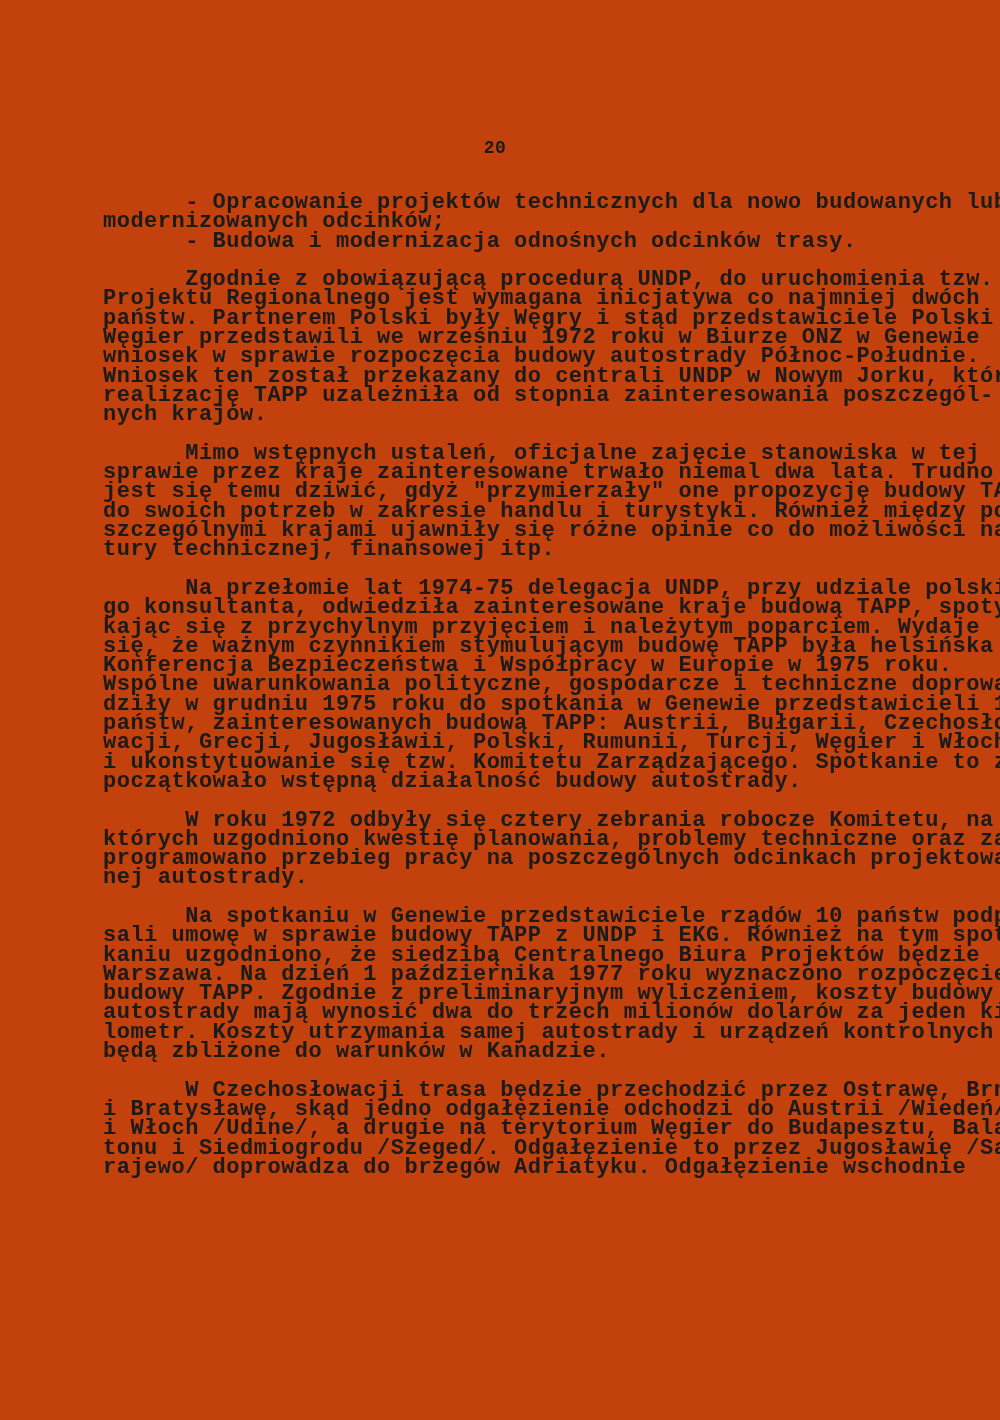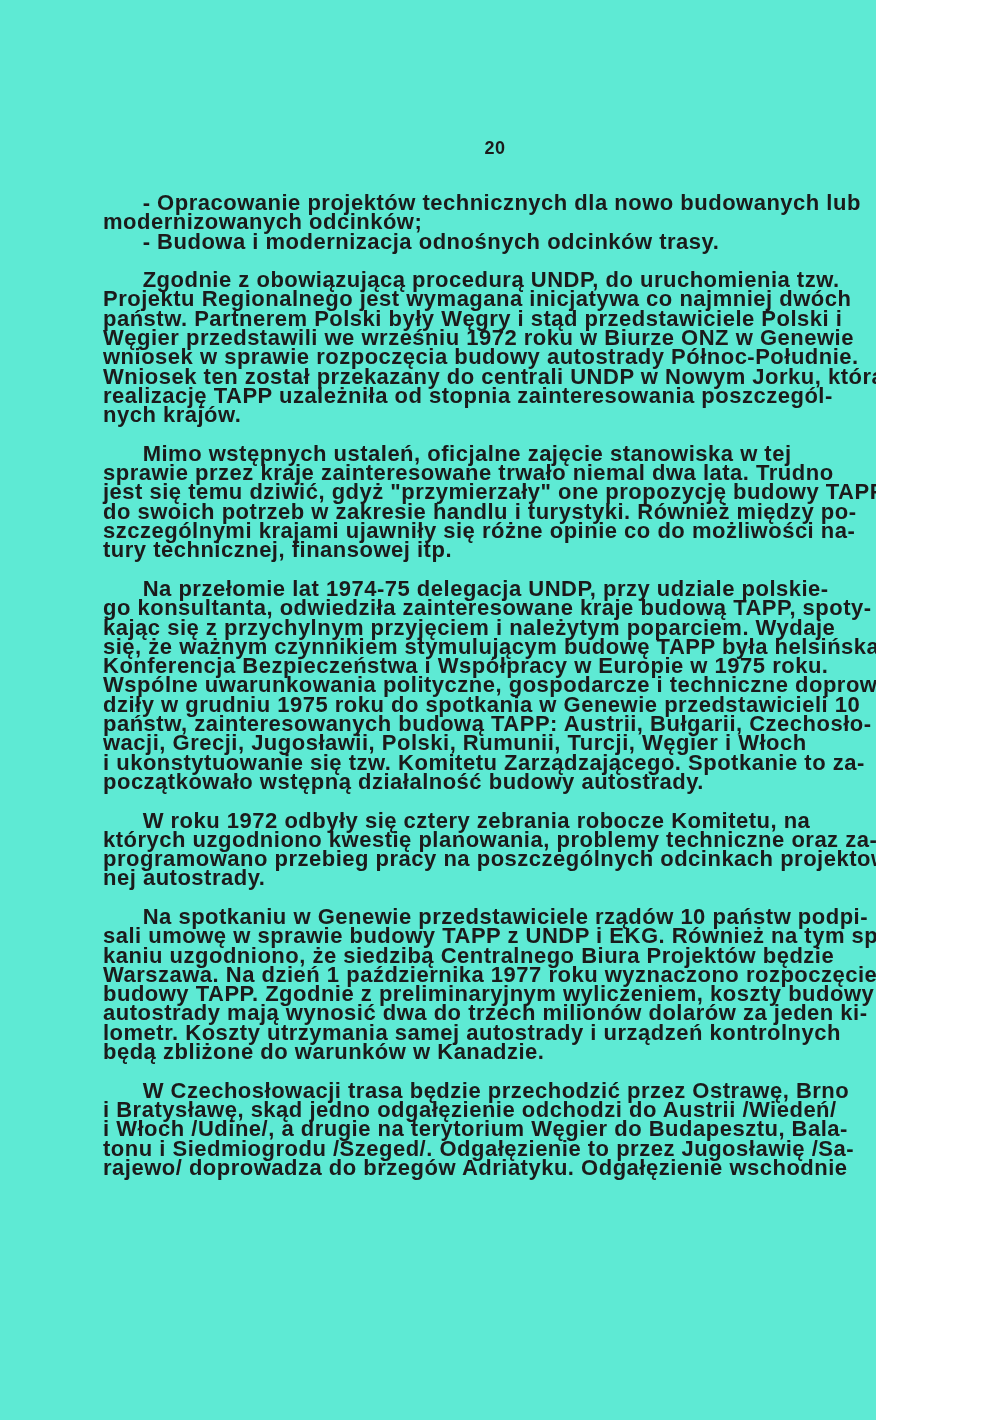--- a/index.html
+++ b/index.html
@@ -2,25 +2,25 @@
 <html><head>
 <meta charset="utf-8">
 <style>
   html, body {
     margin: 0;
     padding: 0;
     background: #ffffff;
   }
   .page {
     position: relative;
-    width: 876px;
+    width: 1000px;
     height: 1420px;
-    background: #5eead4;
+    background: #c2410c;
     overflow: hidden;
-    font-family: Liberation Sans, sans-serif;
+    font-family: Liberation Mono, monospace;
     font-weight: 700;
     color: #1b1b1b;
     -webkit-font-smoothing: antialiased;
   }
   .page-number {
     position: absolute;
     top: 139px;
     left: 103px;
     width: 784px;
     text-align: center;

